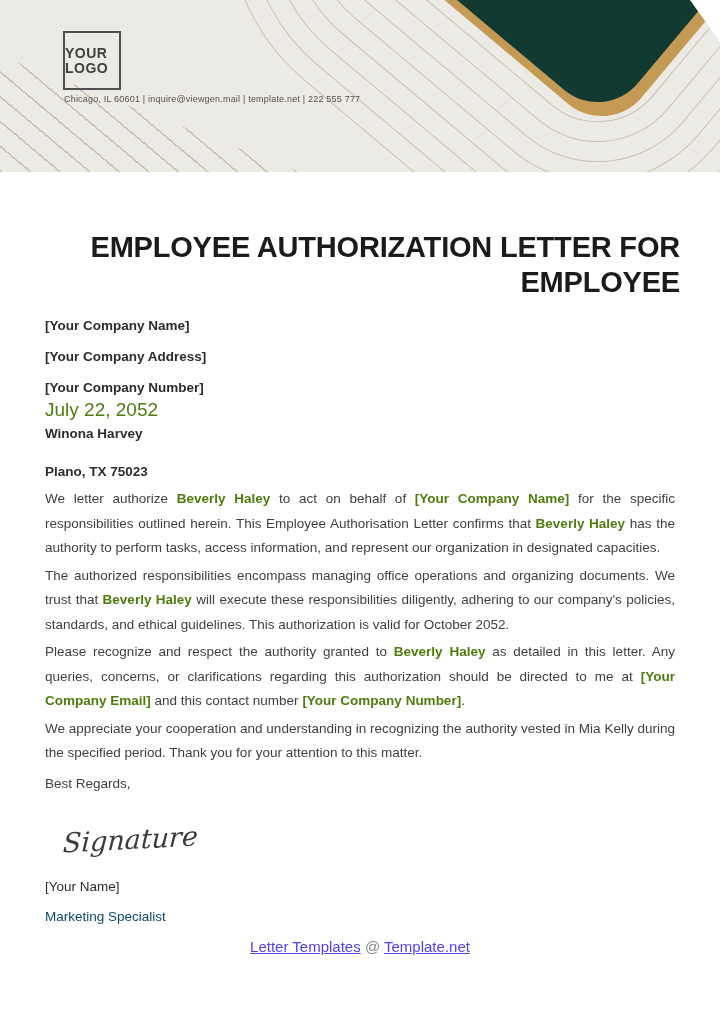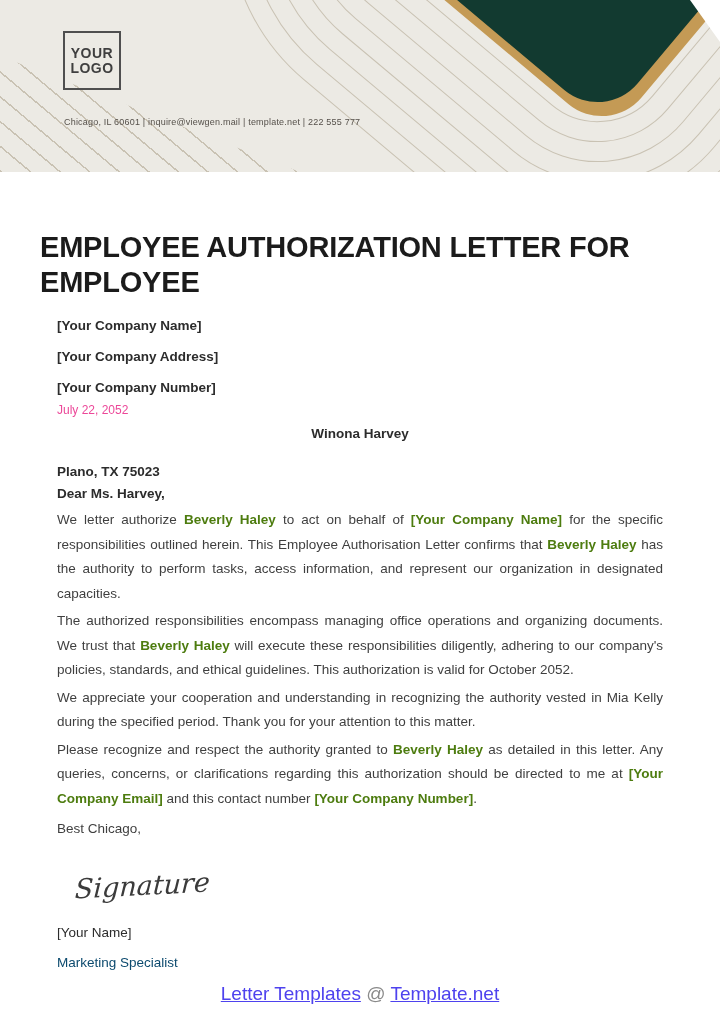--- a/index.html
+++ b/index.html
@@ -57,57 +57,57 @@
     width: 30px; height: 42px;
     background: #ffffff;
     clip-path: polygon(0 0, 100% 0, 100% 100%);
     z-index: 4;
   }
   .logo-box {
     position: absolute; left: 63px; top: 31px;
     width: 54px; height: 55px;
     border: 2px solid #4F4F4F;
     display: flex; flex-direction: column;
-    align-items: center; justify-content: center;
+    justify-content: center;
     z-index: 5;
   }
   .logo-text {
     font-size: 14px; font-weight: 600;
     color: #3F3F3F; letter-spacing: 0.5px;
     line-height: 15px; text-align: left;
   }
   .contact-line {
-    position: absolute; left: 64px; top: 117px;
+    position: absolute; left: 64px; top: 94px;
     font-size: 9px; color: #55504A;
     letter-spacing: 0.2px;
     z-index: 5;
   }
 
   
-  .content { padding: 0 57px; }
+  .content { padding: 0 45px; }
   .title {
     margin: 58px 40px 0;
-    text-align: left;
+    text-align: right;
     font-weight: bold;
     font-size: 29px; line-height: 35px;
     color: #1B1B1B;
     letter-spacing: -0.2px;
   }
   .meta-bold {
     font-size: 13.5px; font-weight: bold;
     color: #2C2C2C; line-height: 14px;
     margin: 0 0 17px;
   }
   .meta-first { margin-top: 19px; }
   .meta-number { margin-bottom: 8px; }
   .date-line {
-    font-size: 12px; color: #ec4899;
+    font-size: 19px; color: #4d7c0f;
     line-height: 14px; margin: 0 0 10px;
   }
-  .recipient-name { margin-bottom: 15px; text-align: center; }
+  .recipient-name { margin-bottom: 15px; }
   .recipient-city { margin-bottom: 8px; margin-top: 24px; }
   .salutation { margin-bottom: 7px; }
   .para {
     font-size: 13.5px; line-height: 24.5px;
     color: #3F3F3F;
     text-align: justify;
     margin: 0 0 3px;
   }
   .para b { color: #4d7c0f; }
   .closing {
@@ -126,21 +126,21 @@
     font-size: 13.5px; font-weight: normal;
     color: #2C2C2C; margin-top: 24px;
   }
   .sender-title {
     font-size: 13.5px; color: #0c4a6e;
     margin-top: 15px;
   }
   .footer {
     text-align: center;
     margin-top: 1px;
-    font-size: 19px;
+    font-size: 15px;
   }
   .footer a {
     color: #4E42EE;
     text-decoration: underline;
     cursor: pointer;
   }
   .footer .at-sep { color: #8A8A8A; }
 </style>
 </head>
 <body>
@@ -172,28 +172,27 @@
 
   <h1 class="title">EMPLOYEE AUTHORIZATION LETTER FOR EMPLOYEE</h1>
 
   <div class="content">
     <p class="meta-bold meta-first">[Your Company Name]</p>
     <p class="meta-bold">[Your Company Address]</p>
     <p class="meta-bold meta-number">[Your Company Number]</p>
     <p class="date-line">July 22, 2052</p>
     <p class="meta-bold recipient-name">Winona Harvey</p>
     <p class="meta-bold recipient-city">Plano, TX 75023</p>
-    <p class="meta-bold salutation">Dear Ms. Harvey,</p>
 
     <p class="para"><span>We letter authorize </span><b>Beverly Haley</b><span> to act on behalf of </span><b>[Your Company Name]</b><span> for the specific responsibilities outlined herein. This Employee Authorisation Letter confirms that </span><b>Beverly Haley</b><span> has the authority to perform tasks, access information, and represent our organization in designated capacities.</span></p>
     <p class="para"><span>The authorized responsibilities encompass managing office operations and organizing documents. We trust that </span><b>Beverly Haley</b><span> will execute these responsibilities diligently, adhering to our company's policies, standards, and ethical guidelines. This authorization is valid for October 2052.</span></p>
+    <p class="para"><span>Please recognize and respect the authority granted to </span><b>Beverly Haley</b><span> as detailed in this letter. Any queries, concerns, or clarifications regarding this authorization should be directed to me at </span><b>[Your Company Email]</b><span> and this contact number </span><b>[Your Company Number]</b><span>.</span></p>
     <p class="para"><span>We appreciate your cooperation and understanding in recognizing the authority vested in Mia Kelly during the specified period. Thank you for your attention to this matter.</span></p>
-    <p class="para"><span>Please recognize and respect the authority granted to </span><b>Beverly Haley</b><span> as detailed in this letter. Any queries, concerns, or clarifications regarding this authorization should be directed to me at </span><b>[Your Company Email]</b><span> and this contact number </span><b>[Your Company Number]</b><span>.</span></p>
-
-    <p class="closing">Best Chicago,</p>
+
+    <p class="closing">Best Regards,</p>
     <span class="signature">Signature</span>
 
     <p class="sender-name">[Your Name]</p>
     <p class="sender-title">Marketing Specialist</p>
 
     <div class="footer">
       <a>Letter Templates</a>
       <span class="at-sep">@</span>
       <a>Template.net</a>
     </div>

